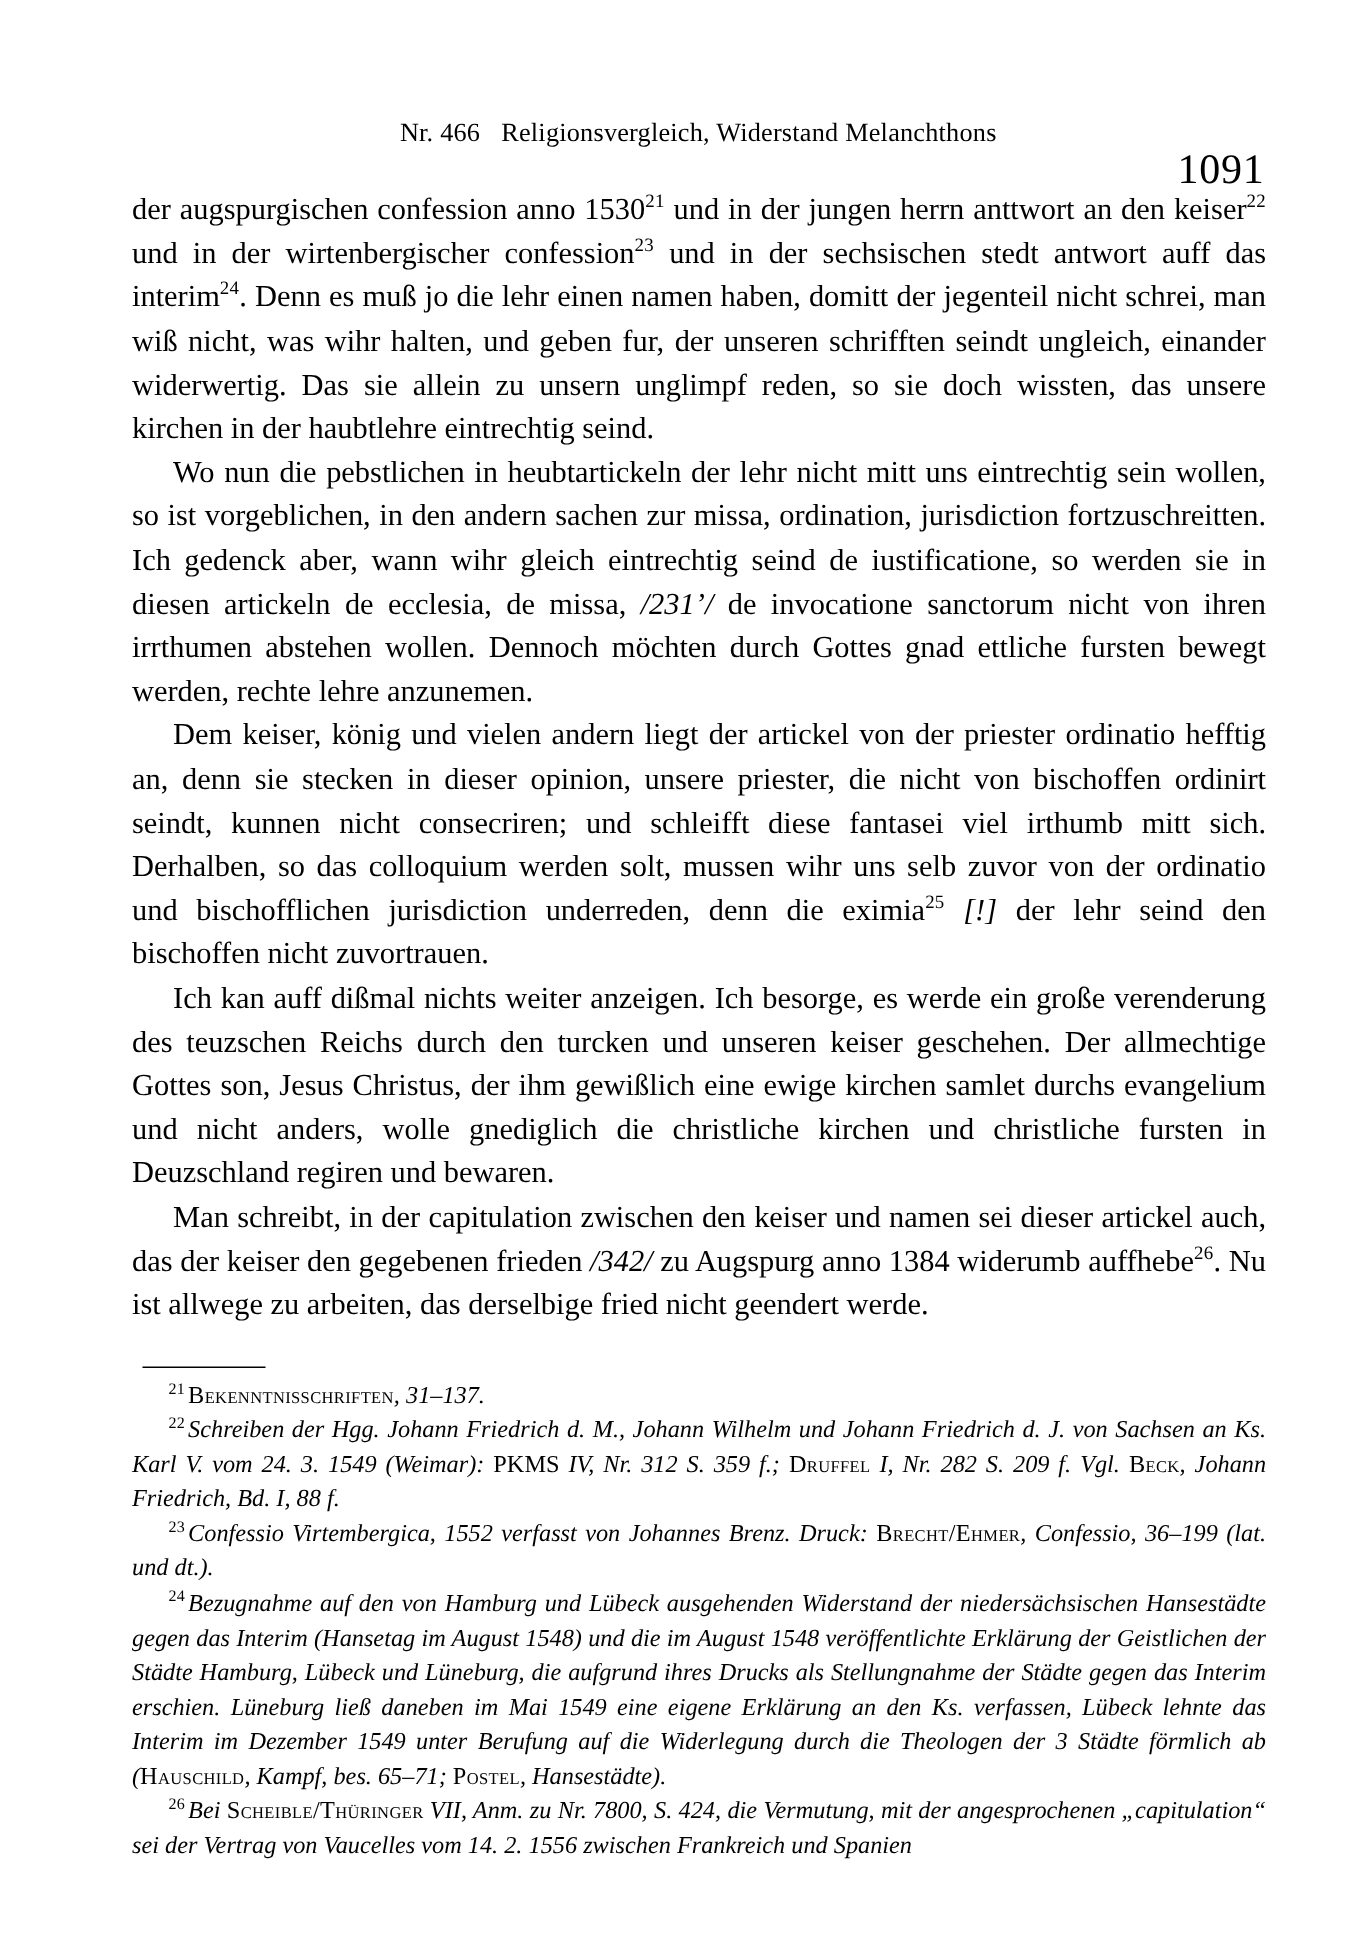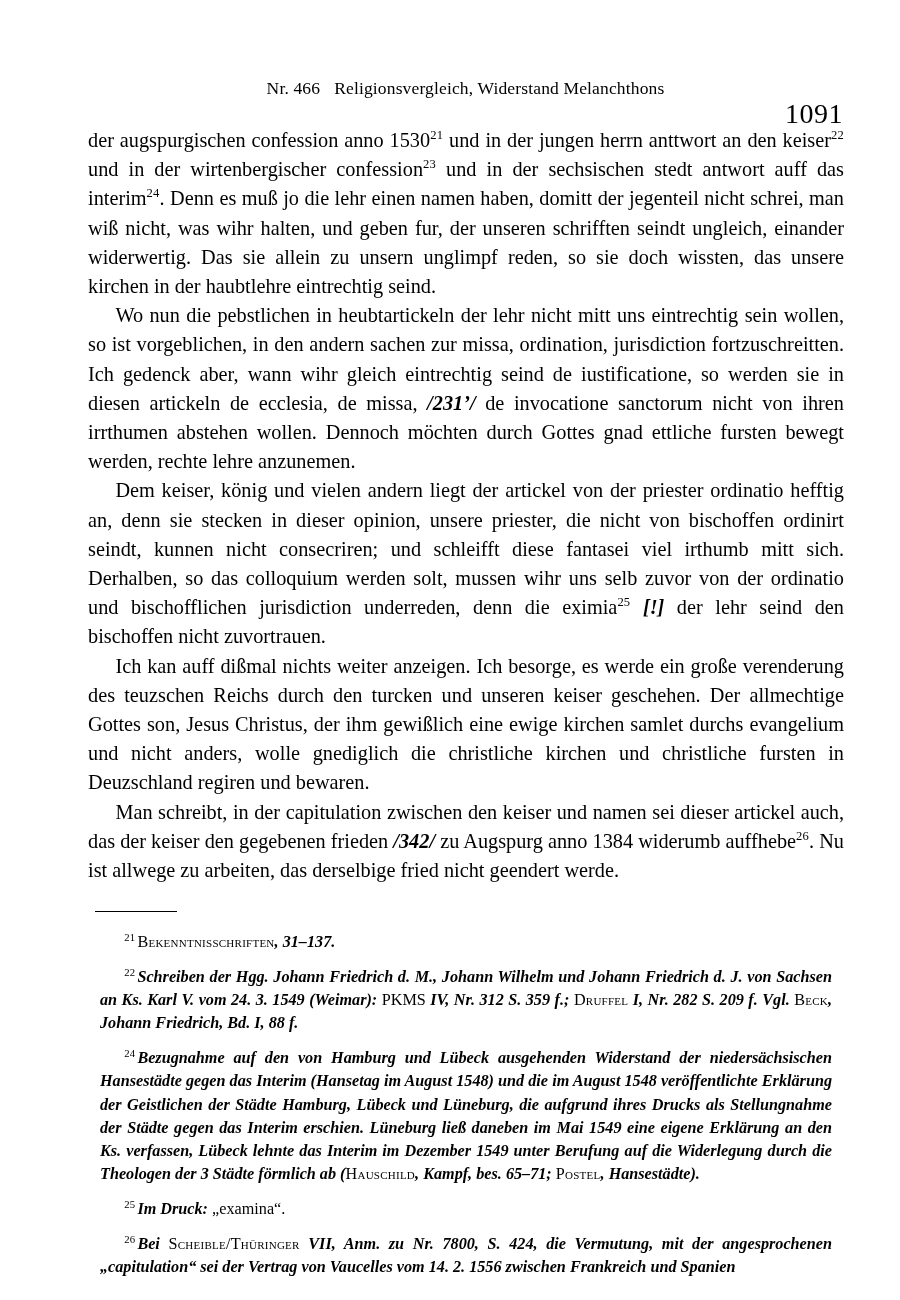--- a/index.html
+++ b/index.html
@@ -67,21 +67,21 @@
   }
   .body-text p.no-indent {
     text-indent: 0;
   }
   sup {
     font-size: 0.62em;
     vertical-align: super;
     line-height: 0;
     letter-spacing: 0.2px;
   }
-  .it { font-style: italic; font-weight: bold; }
+  .it { font-style: italic; }
 
   
   .footnote-rule {
     position: absolute;
     left: 95px;
     top: 911px;
     width: 82px;
     height: 0;
     border-top: 1.3px solid #000;
   }
@@ -89,21 +89,21 @@
     position: absolute;
     left: 88px;
     top: 919px;
     width: 756px;
     font-size: 16.2px;
     line-height: 23.1px;
     text-align: justify;
     text-justify: inter-word;
   }
   .footnotes p {
-    margin: 12px;
+    margin: 0;
     text-indent: 1.5em;
     font-style: italic;
   }
   .footnotes sup {
     font-size: 0.66em;
     font-style: normal;
     vertical-align: super;
     line-height: 0;
     padding-right: 2px;
   }
@@ -133,18 +133,18 @@
       <p><span class="rm">Dem keiser, könig und vielen andern liegt der artickel von der priester ordinatio hefftig an, denn sie stecken in dieser opinion, unsere priester, die nicht von bischoffen ordinirt seindt, kunnen nicht consecriren; und schleifft diese fantasei viel irthumb mitt sich. Derhalben, so das colloquium werden solt, mussen wihr uns selb zuvor von der ordinatio und bischofflichen jurisdiction underreden, denn die eximia</span><sup>25</sup><span class="rm"> </span><span class="it">[!]</span><span class="rm"> der lehr seind den bischoffen nicht zuvortrauen.</span></p>
       <p><span class="rm">Ich kan auff dißmal nichts weiter anzeigen. Ich besorge, es werde ein große verenderung des teuzschen Reichs durch den turcken und unseren keiser geschehen. Der allmechtige Gottes son, Jesus Christus, der ihm gewißlich eine ewige kirchen samlet durchs evangelium und nicht anders, wolle gnediglich die christliche kirchen und christliche fursten in Deuzschland regiren und bewaren.</span></p>
       <p><span class="rm">Man schreibt, in der capitulation zwischen den keiser und namen sei dieser artickel auch, das der keiser den gegebenen frieden </span><span class="it">/342/</span><span class="rm"> zu Augspurg anno 1384 widerumb auffhebe</span><sup>26</sup><span class="rm">. Nu ist allwege zu arbeiten, das derselbige fried nicht geendert werde.</span></p>
     </div>
 
   <div class="footnote-rule"></div>
 
   <div class="footnotes" id="footnotes">
       <p><sup>21</sup><span class="sc">Bekenntnisschriften</span><span class="it">, 31–137.</span></p>
       <p><sup>22</sup><span class="it">Schreiben der Hgg. Johann Friedrich d. M., Johann Wilhelm und Johann Friedrich d. J. von Sachsen an Ks. Karl V. vom 24. 3. 1549 (Weimar):</span><span class="rm"> PKMS </span><span class="it">IV, Nr. 312 S. 359 f.;</span><span class="rm"> </span><span class="sc">Druffel</span><span class="it"> I, Nr. 282 S. 209 f.</span><span class="rm"> </span><span class="it">Vgl.</span><span class="rm"> </span><span class="sc">Beck</span><span class="it">, Johann Friedrich, Bd. I, 88 f.</span></p>
+      <p><sup>23</sup><span class="it">Confessio Virtembergica, 1552 verfasst von Johannes Brenz. Druck:</span><span class="rm"> </span><span class="sc">Brecht/Ehmer</span><span class="it">, Confessio, 36–199 (lat. und dt.).</span></p>
       <p><sup>24</sup><span class="it">Bezugnahme auf den von Hamburg und Lübeck ausgehenden Widerstand der niedersächsischen Hansestädte gegen das Interim (Hansetag im August 1548) und die im August 1548 veröffentlichte Erklärung der Geistlichen der Städte Hamburg, Lübeck und Lüneburg, die aufgrund ihres Drucks als Stellungnahme der Städte gegen das Interim erschien. Lüneburg ließ daneben im Mai 1549 eine eigene Erklärung an den Ks. verfassen, Lübeck lehnte das Interim im Dezember 1549 unter Berufung auf die Widerlegung durch die Theologen der 3 Städte förmlich ab (</span><span class="sc">Hauschild</span><span class="it">, Kampf, bes. 65–71; </span><span class="sc">Postel</span><span class="it">, Hansestädte).</span></p>
-      <p><sup>25</sup><span class="it">Im Druck:</span><span class="rm"> „examina“.</span></p>
       <p><sup>26</sup><span class="it">Bei </span><span class="sc">Scheible/Thüringer</span><span class="it"> VII, Anm. zu Nr. 7800, S. 424, die Vermutung, mit der angesprochenen „capitulation“ sei der Vertrag von Vaucelles vom 14. 2. 1556 zwischen Frankreich und Spanien</span></p>
     </div>
 
 </div>
 
 </body></html>

